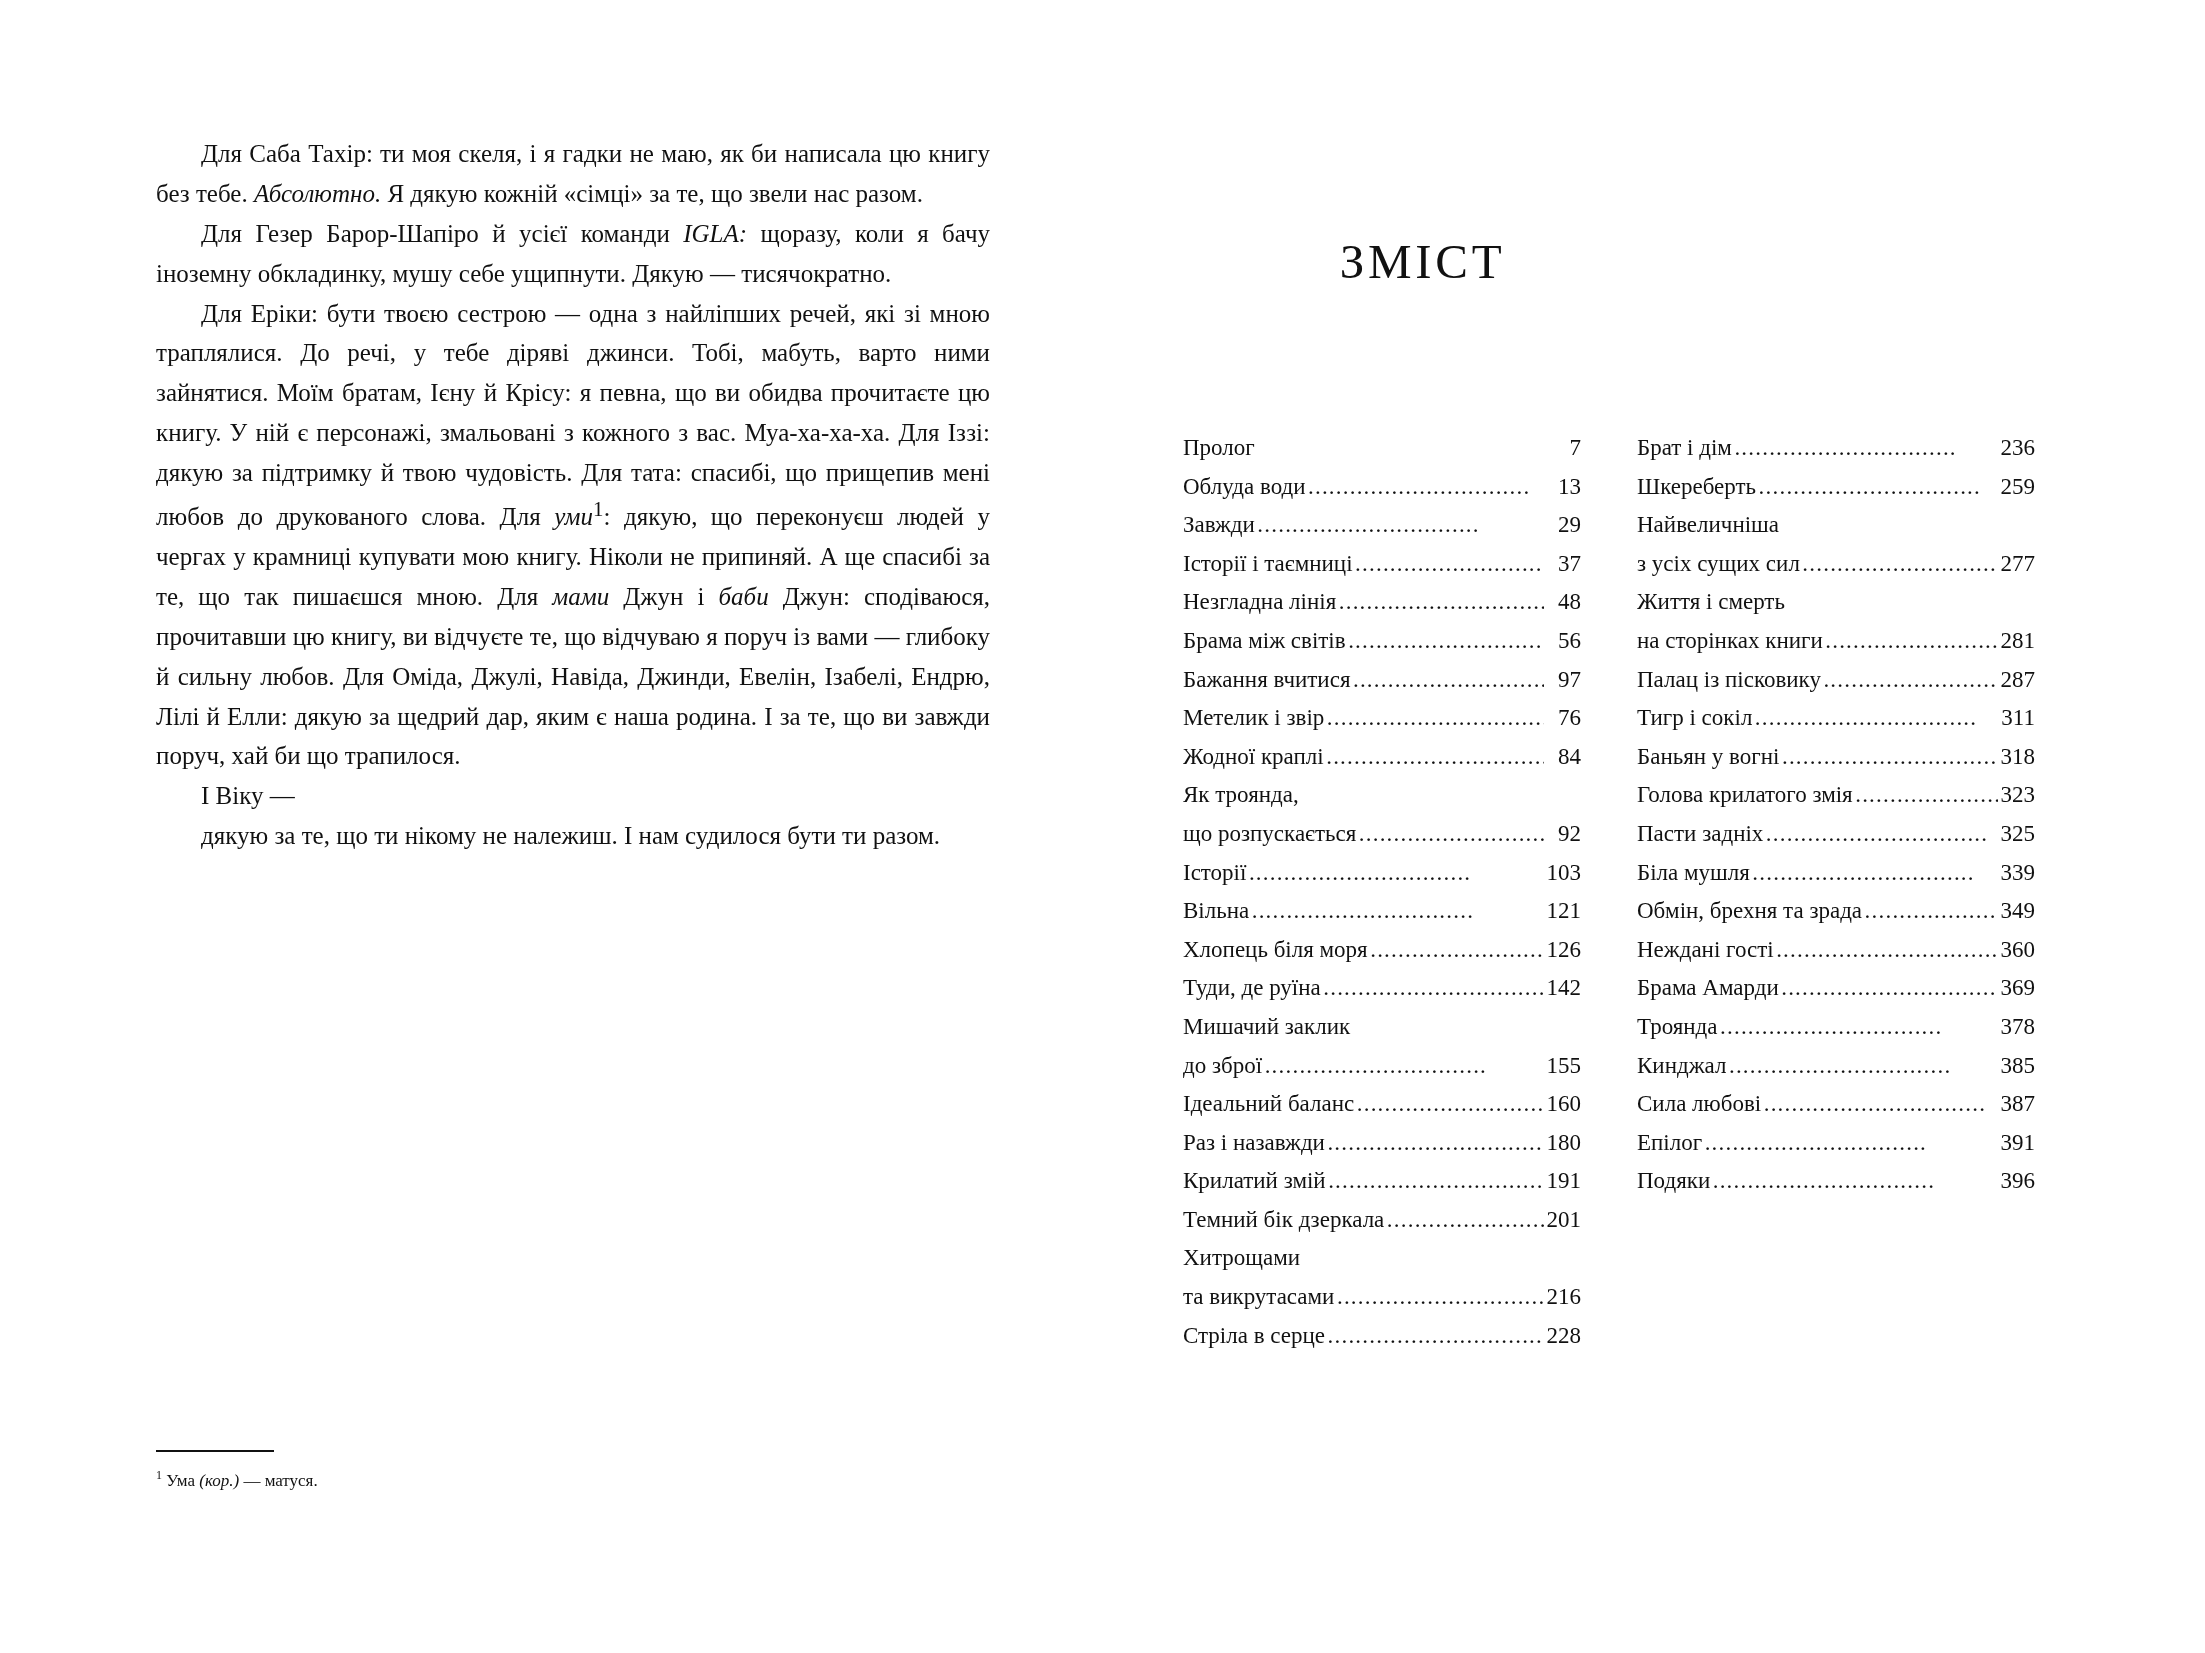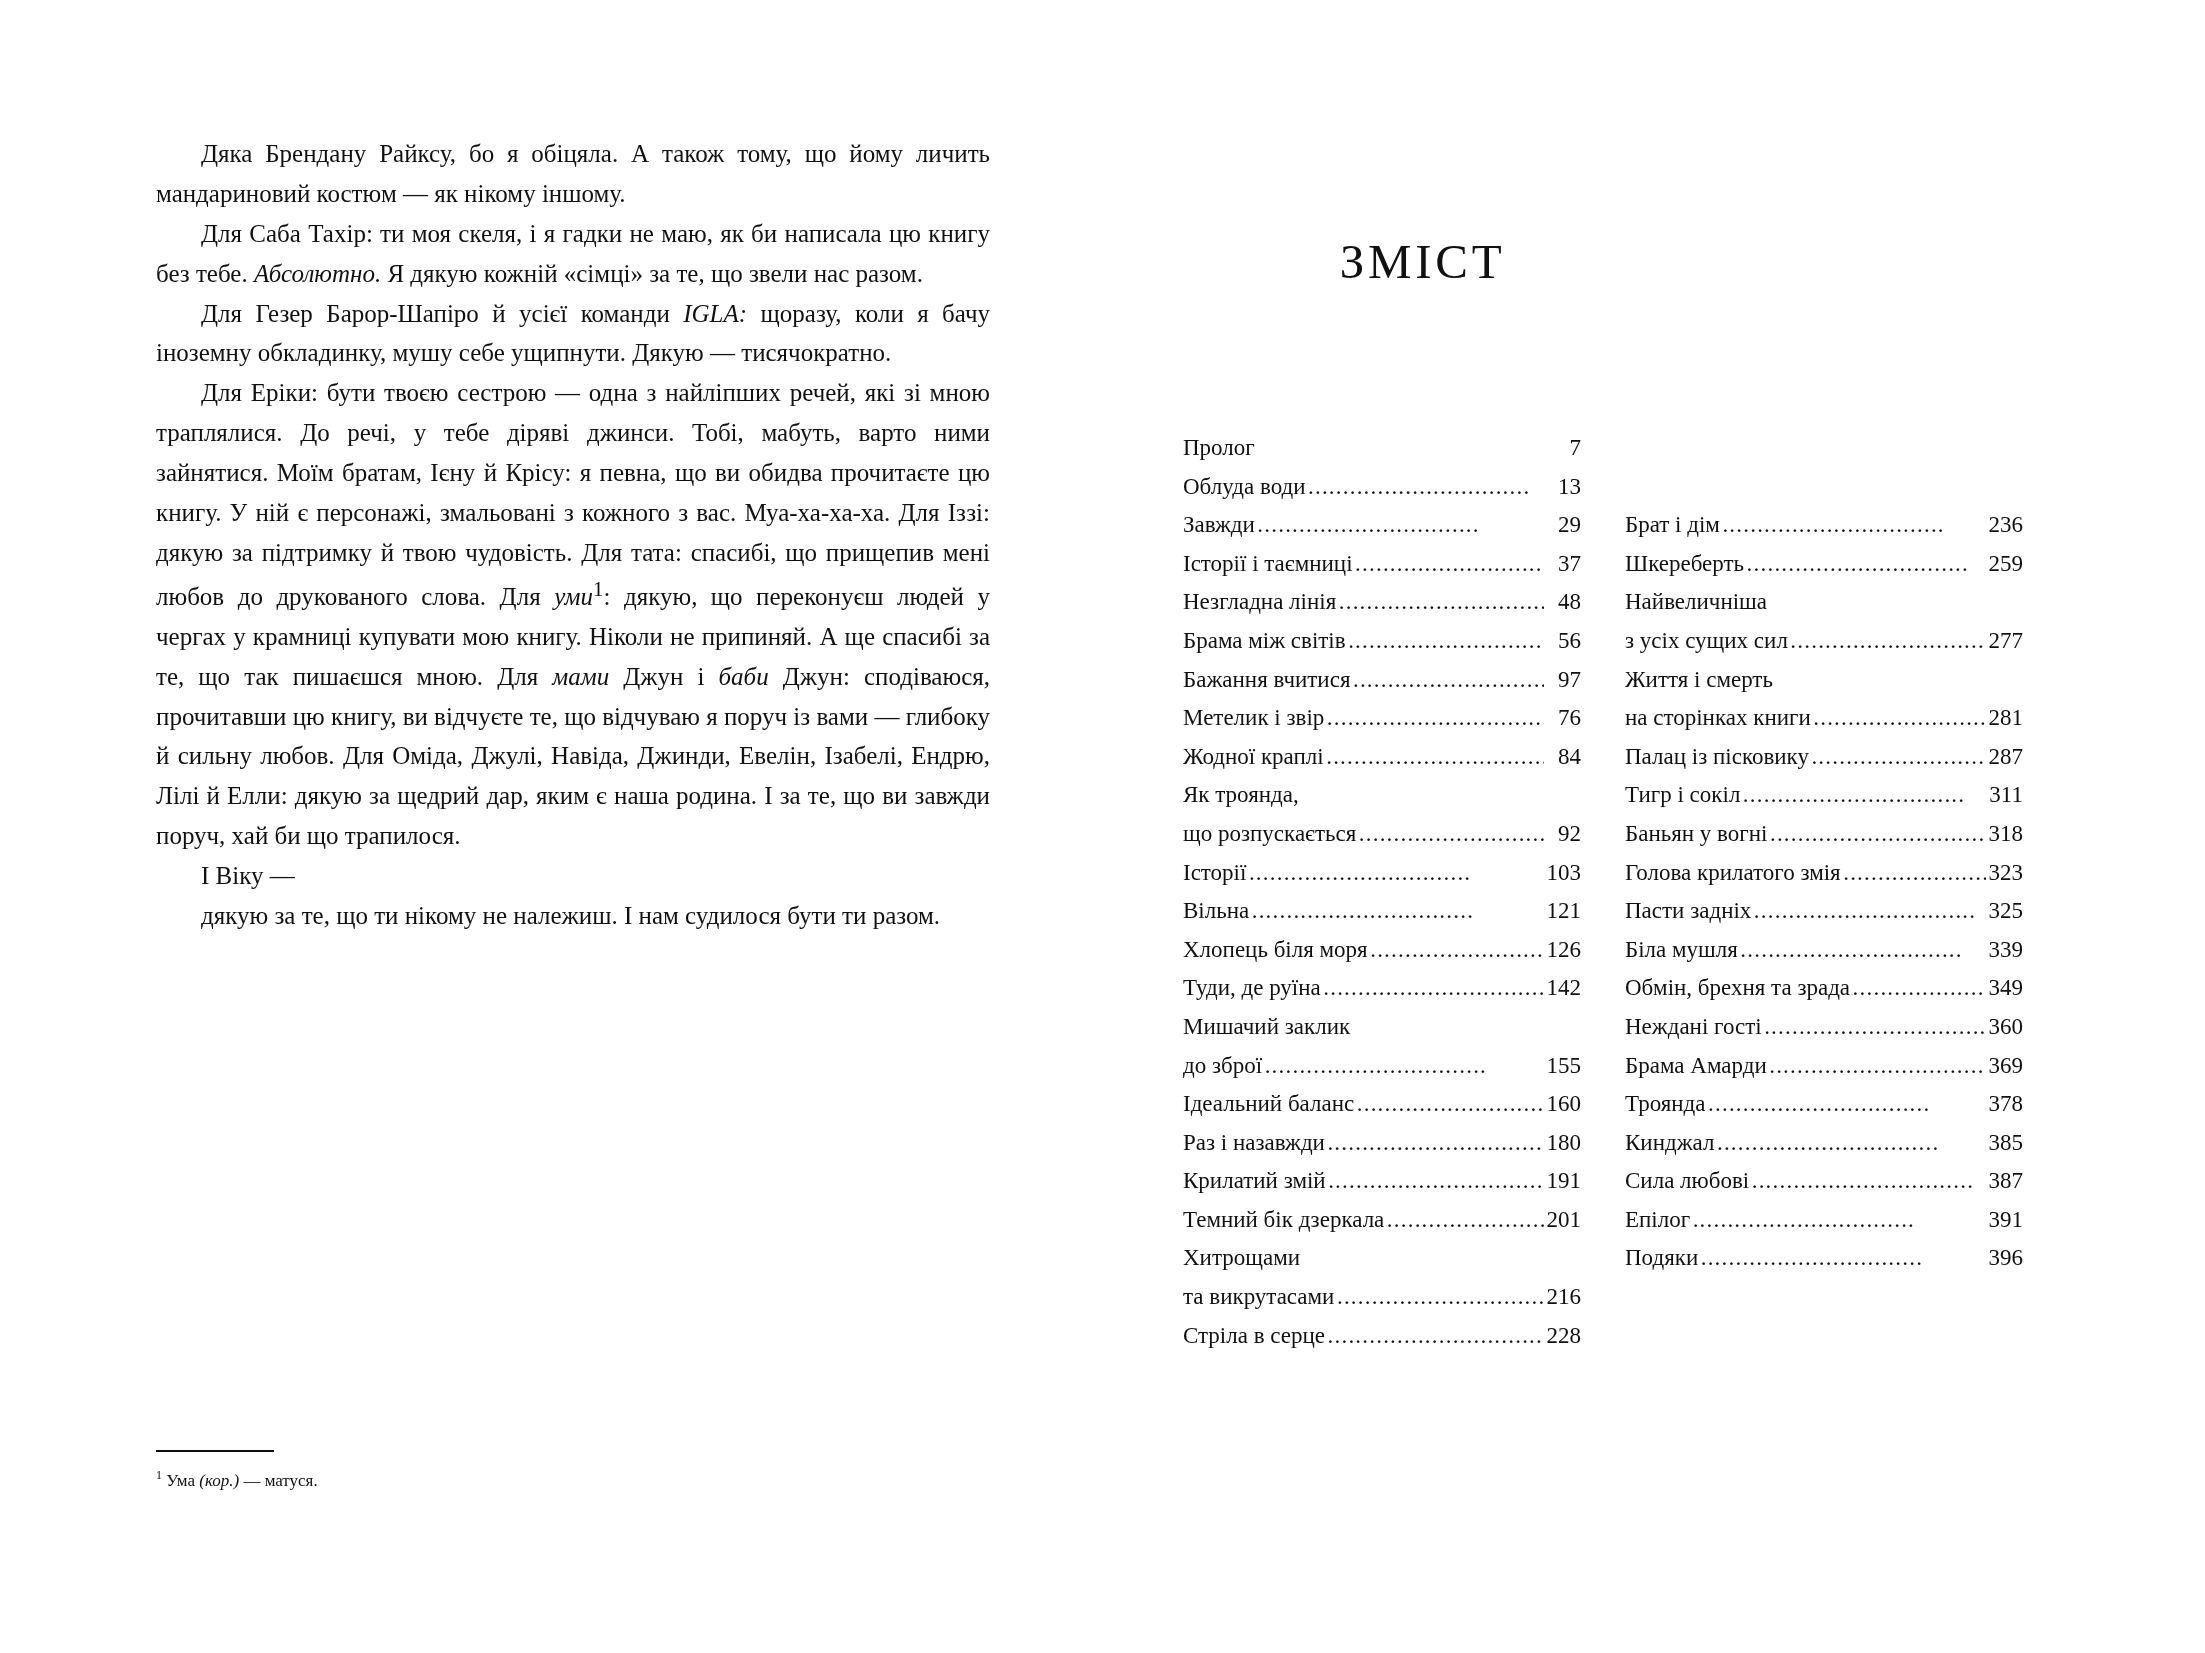--- a/index.html
+++ b/index.html
@@ -74,22 +74,21 @@
     font-size: 49px;
     letter-spacing: 3.7px;
     font-weight: 400;
   }
   .toc-columns {
     position: absolute;
     left: 0;
     top: 436px;
     width: 890px;
     display: flex;
-    gap: 44px;
-    align-items: center;
+    gap: 56px;
   }
   .toc-col {
     width: 398px;
   }
   .toc-col.col-right {
     width: 398px;
   }
   .toc-row {
     display: flex;
     align-items: baseline;
@@ -121,21 +120,20 @@
     visibility: hidden;
   }
 </style>
 </head>
 <body>
 
 <div class="page">
 
   <div class="left-page">
     <div class="ack-body">
-      <p>Дяка Брендану Райксу, бо я обіцяла. А також тому, що йому личить мандариновий костюм — як нікому іншому.</p>
       <p>Для Саба Тахір: ти моя скеля, і я гадки не маю, як би написала цю книгу без тебе. <em>Абсолютно.</em> Я дякую кожній «сімці» за те, що звели нас разом.</p>
       <p>Для Гезер Барор-Шапіро й усієї команди <em>IGLA:</em> щоразу, коли я бачу іноземну обкладинку, мушу себе ущипнути. Дякую — тисячократно.</p>
       <p>Для Еріки: бути твоєю сестрою — одна з найліпших речей, які зі мною траплялися. До речі, у тебе діряві джинси. Тобі, мабуть, варто ними зайнятися. Моїм братам, Ієну й Крісу: я певна, що ви обидва прочитаєте цю книгу. У ній є персонажі, змальовані з кожного з вас. Муа-ха-ха-ха. Для Іззі: дякую за підтримку й твою чудовість. Для тата: спасибі, що прищепив мені любов до друкованого слова. Для <em>уми</em><sup>1</sup>: дякую, що переконуєш людей у чергах у крамниці купувати мою книгу. Ніколи не припиняй. А ще спасибі за те, що так пишаєшся мною. Для <em>мами</em> Джун і <em>баби</em> Джун: сподіваюся, прочитавши цю книгу, ви відчуєте те, що відчуваю я поруч із вами — глибоку й сильну любов. Для Оміда, Джулі, Навіда, Джинди, Евелін, Ізабелі, Ендрю, Лілі й Елли: дякую за щедрий дар, яким є наша родина. І за те, що ви завжди поруч, хай би що трапилося.</p>
       <p>І Віку —</p>
       <p>дякую за те, що ти нікому не належиш. І нам судилося бути ти разом.</p>
     </div>
   </div>
 
   <div class="footnote-wrap">
     <div class="footnote-rule"></div>

